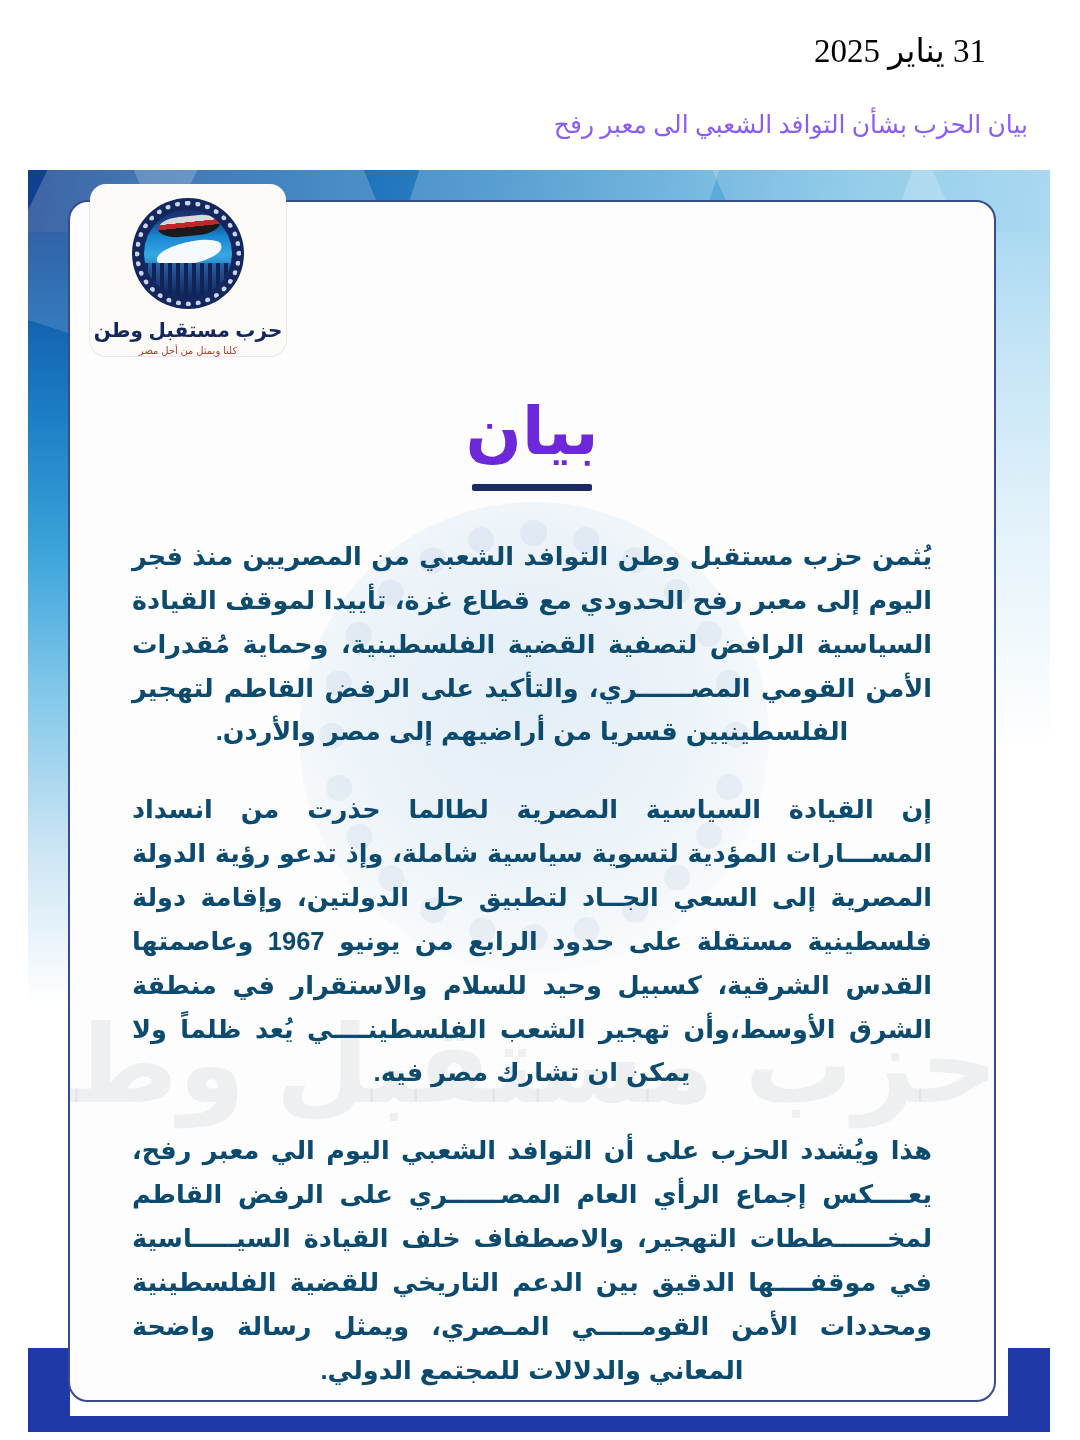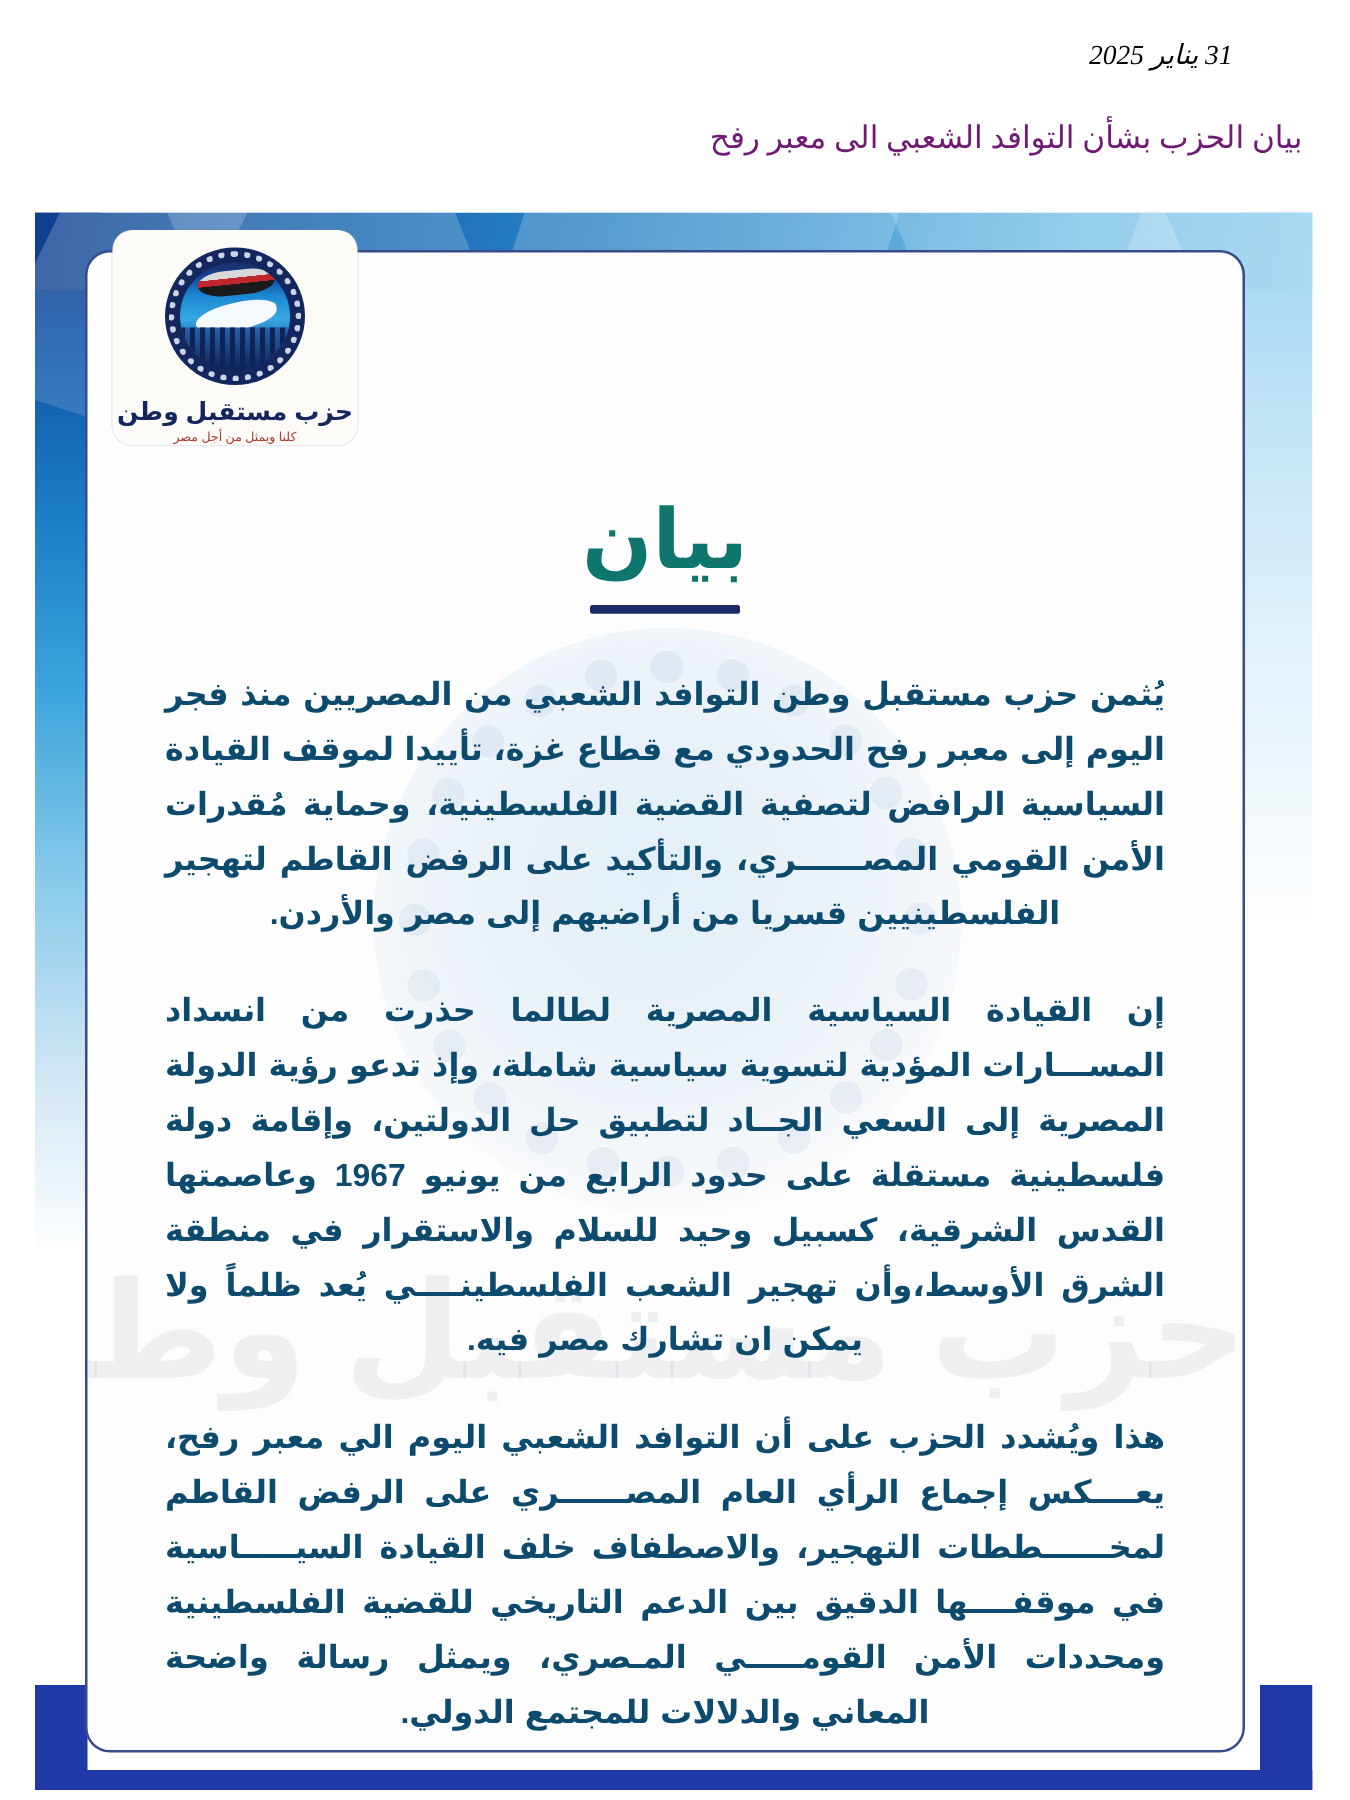--- a/index.html
+++ b/index.html
@@ -25,32 +25,31 @@
     position: absolute;
     top: 0; left: 0;
     width: 1080px;
     height: 165px;
     padding: 30px 0 0 0;
     direction: rtl;
     text-align: right;
   }
   .doc-date {
     font-family: "Liberation Serif", "DejaVu Serif", serif;
-    font-size: 22px;
+    font-size: 33px;
     color: #000000;
     padding-right: 94px;
     line-height: 1.3;
     letter-spacing: .2px;
-    font-style: italic;
   }
   .doc-subject {
     font-family: "Liberation Serif", "DejaVu Serif", serif;
     font-size: 25px;
-    color: #701a75;
-    padding-right: 38px;
+    color: #8b5cf6;
+    padding-right: 52px;
     margin-top: 36px;
     line-height: 1.3;
   }
 
   
   .poster {
     position: absolute;
     left: 28px;
     top: 170px;
     width: 1022px;
@@ -280,21 +279,21 @@
   .statement {
     position: relative;
     z-index: 4;
     padding: 196px 62px 0 62px;
     direction: rtl;
   }
   .statement-title {
     text-align: center;
     font-size: 66px;
     font-weight: bold;
-    color: #0f766e;
+    color: #6d28d9;
     line-height: 1;
     letter-spacing: -1px;
   }
   .title-rule {
     width: 120px;
     height: 7px;
     background: #1b2a66;
     margin: 20px auto 0 auto;
     border-radius: 2px;
   }

